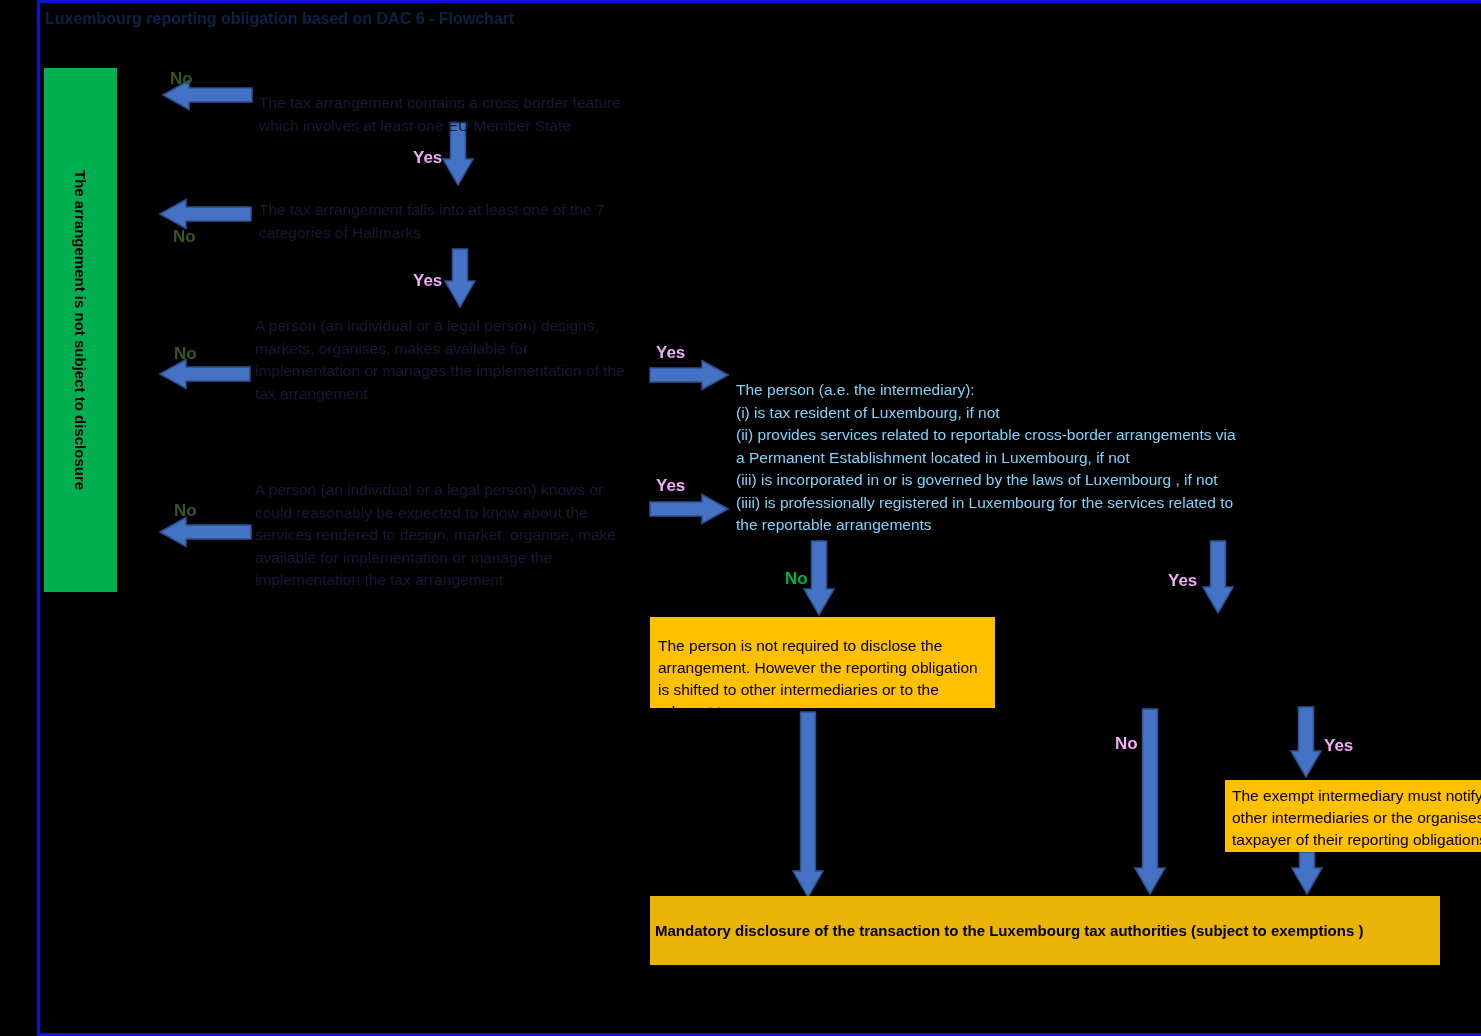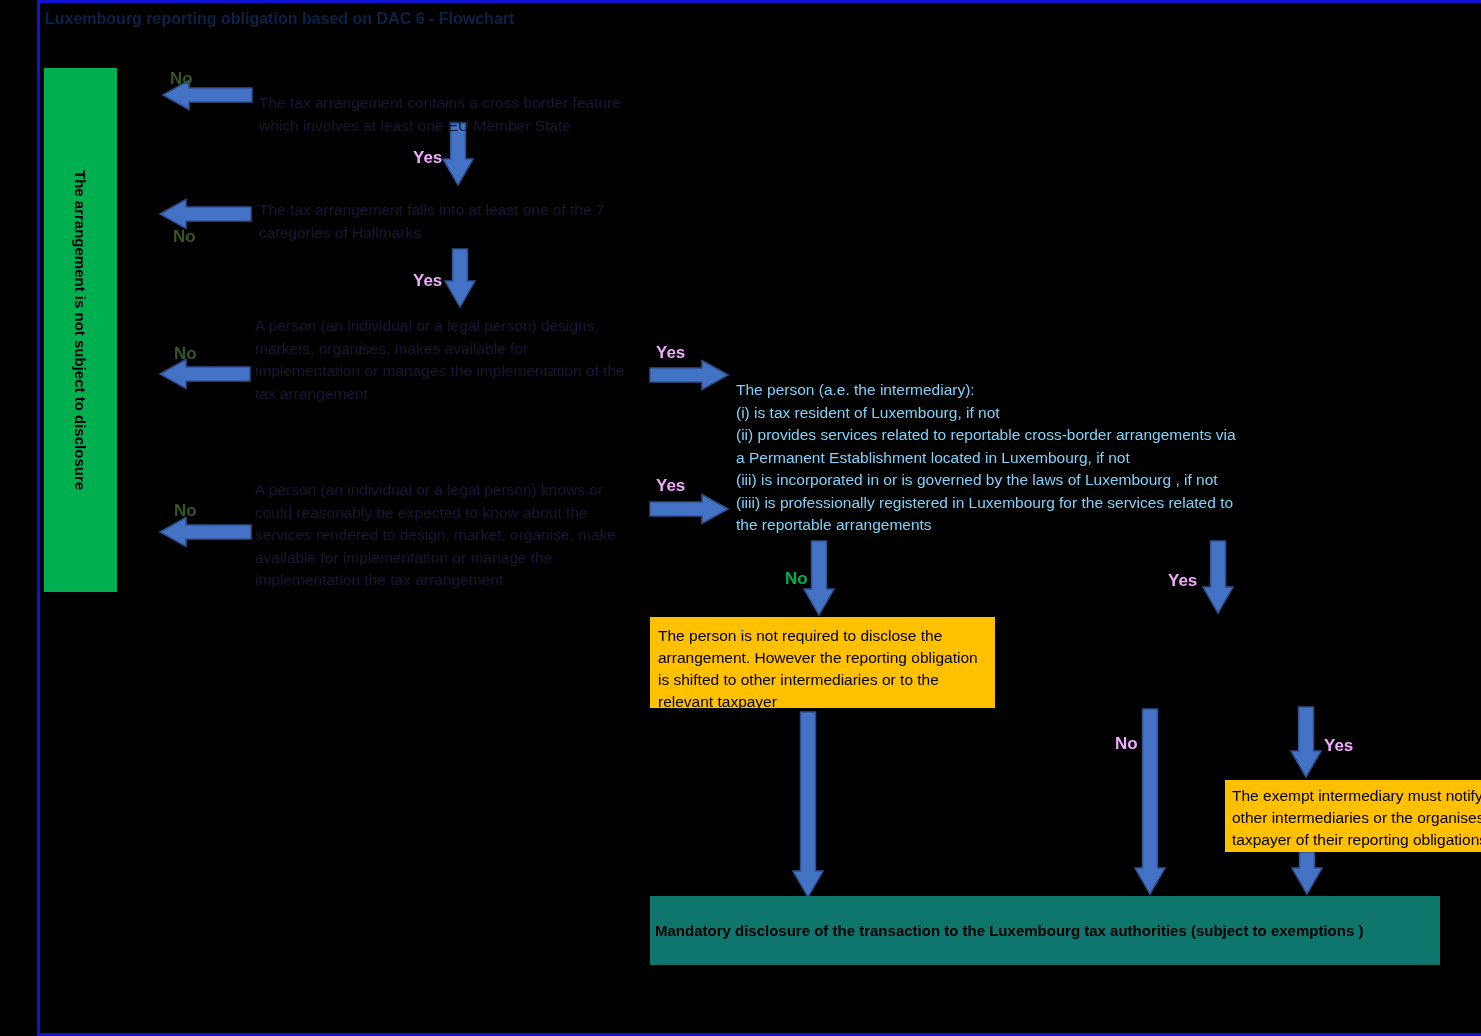--- a/index.html
+++ b/index.html
@@ -19,21 +19,21 @@
   .greenbox {
     background:#00b050; display:flex; align-items:center; justify-content:center;
   }
   .vtext {
     writing-mode:vertical-rl; text-orientation:mixed;
     font-weight:bold; font-size:15px; color:#000; white-space:nowrap;
   }
   .orangebox { background:#ffc000; color:#000; }
   .orangebox .txt { line-height:22px; }
   .redbox {
-    background:#0f766e; color:#000; display:flex; align-items:center;
+    background:#eab308; color:#000; display:flex; align-items:center;
     font-weight:bold; font-size:15px; white-space:nowrap;
   }
   .rely { color:#1e1e1e; }
   .criteria { color:#7dd3fc; }
   svg.overlay { position:absolute; left:0; top:0; pointer-events:none; }
   svg.overlay polygon { fill:#4472c4; stroke:#2f528f; stroke-width:1.5; }
 </style>
 </head>
 <body>
 
@@ -97,21 +97,21 @@
   <div class="abs yn no-darkgreen" style="left:137px; top:501px;">No</div>
   <div class="abs yn yn-dark" style="left:619px; top:476px;">Yes</div>
 
   <div class="abs yn no-green" style="left:748px; top:569px;">No</div>
   <div class="abs yn yn-dark" style="left:1131px; top:571px;">Yes</div>
 
   <div class="abs yn yn-dark" style="left:1078px; top:734px;">No</div>
   <div class="abs yn yn-dark" style="left:1287px; top:736px;">Yes</div>
 
   <div class="abs orangebox" style="left:613px; top:617px; width:345px; height:91px;">
-    <div class="txt" style="padding:8px 8px;">The person is  not required to disclose the
+    <div class="txt" style="padding:18px 8px;">The person is  not required to disclose the
 arrangement. However the reporting obligation
 is shifted to other intermediaries or to the
 relevant taxpayer</div>
   </div>
 
   <div class="abs orangebox" style="left:1188px; top:780px; width:289px; height:72px;">
     <div class="txt" style="padding:5px 7px;">The exempt intermediary must notify
 other intermediaries or the organises
 taxpayer of their reporting obligations</div>
   </div>

